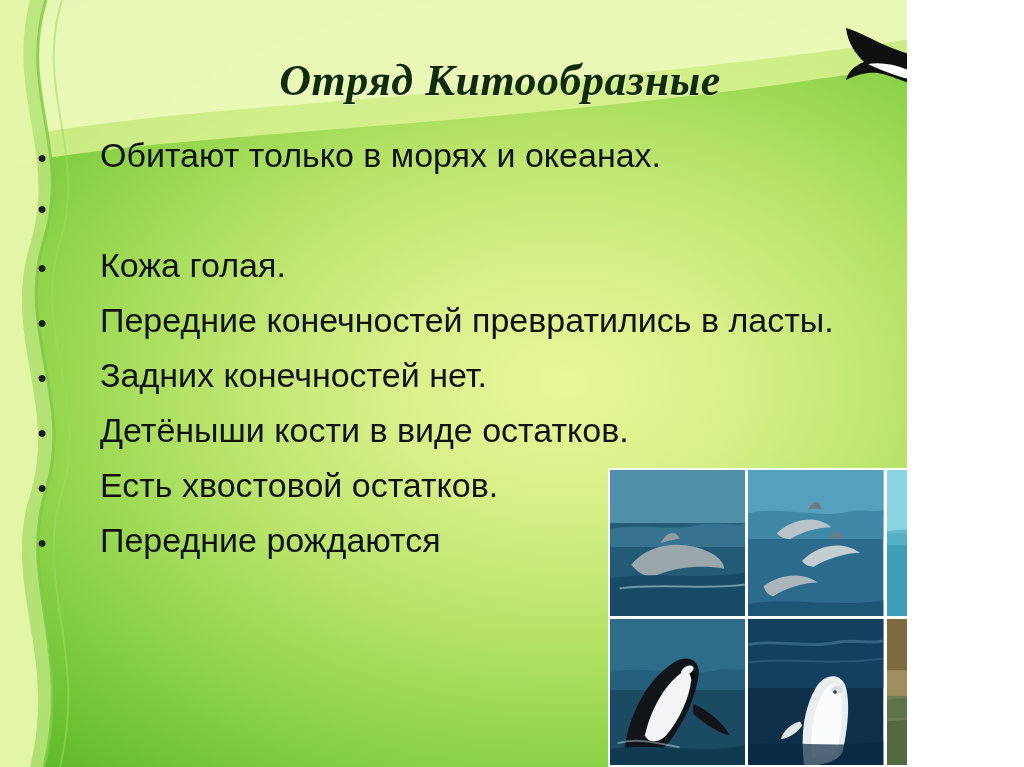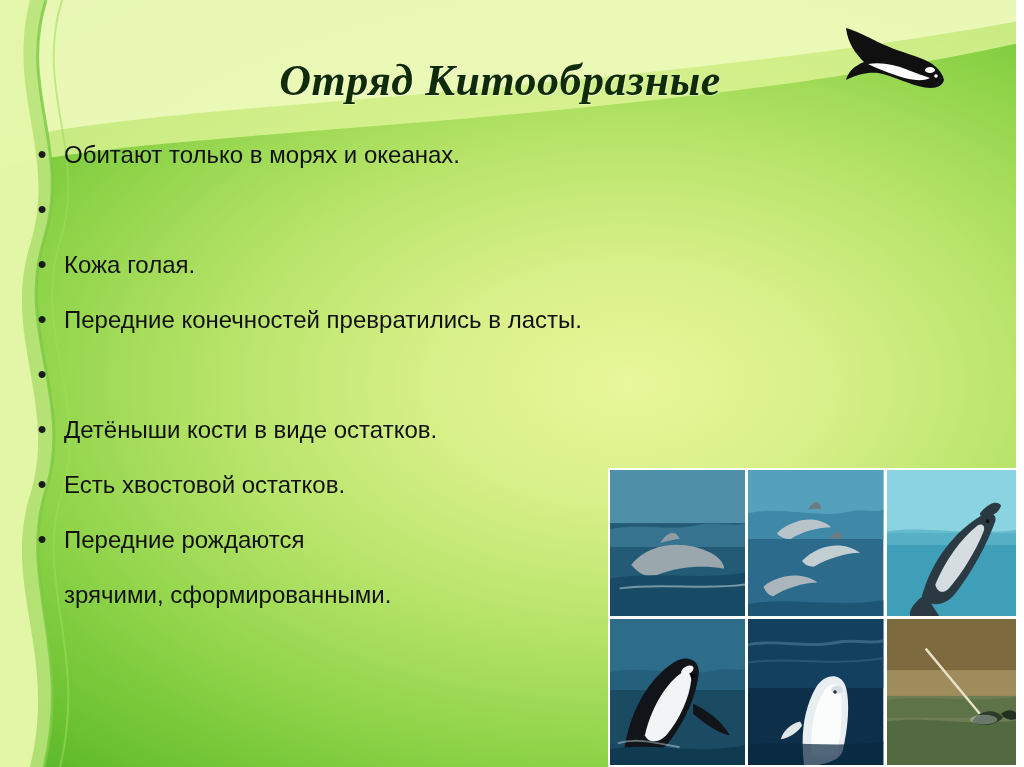--- a/index.html
+++ b/index.html
@@ -3,21 +3,21 @@
 <meta charset="utf-8">
 <style>
   * { box-sizing: border-box; margin: 0; padding: 0; }
   html, body {
     width: 1024px; height: 767px;
     font-family: "Liberation Sans", sans-serif;
     overflow: hidden;
   }
   .slide {
     position: relative;
-    width: 1016px; height: 767px;
+    width: 907px; height: 767px;
     background: radial-gradient(ellipse at 62% 50%, #e8f79a 0%, #d8f089 22%, #b8e46a 45%, #90d44a 68%, #6cc232 88%, #57b526 100%);
     overflow: hidden;
   }
   
   .wave-band {
     position: absolute;
     left: 0; top: 0;
     width: 120px; height: 767px;
     z-index: 2;
   }
@@ -62,24 +62,25 @@
   }
   .bullet-dot {
     width: 44px;
     flex: 0 0 44px;
     text-align: center;
     font-size: 26px;
     line-height: 32px;
     color: #1a1a1a;
   }
   .bullet-text {
-    font-size: 24px;
+    font-size: 34px;
     line-height: 34px;
     color: #111111;
     white-space: nowrap;
+    margin-left: 36px;
   }
   
   .photo-grid {
     position: absolute;
     left: 608px; top: 468px;
     width: 416px; height: 299px;
     display: grid;
     grid-template-columns: 1fr 1fr 1fr;
     grid-template-rows: 1fr 1fr;
     gap: 3px;
@@ -130,36 +131,33 @@
     <div class="bullet-row">
       <span class="bullet-dot">•</span>
       <span class="bullet-text">Кожа голая.</span>
     </div>
     <div class="bullet-row">
       <span class="bullet-dot">•</span>
       <span class="bullet-text">Передние конечностей превратились в ласты.</span>
     </div>
     <div class="bullet-row">
       <span class="bullet-dot">•</span>
+      <span class="bullet-text">Задних конечностей нет.</span>
     </div>
     <div class="bullet-row">
       <span class="bullet-dot">•</span>
       <span class="bullet-text">Детёныши кости в виде остатков.</span>
     </div>
     <div class="bullet-row">
       <span class="bullet-dot">•</span>
       <span class="bullet-text">Есть хвостовой остатков.</span>
     </div>
     <div class="bullet-row">
       <span class="bullet-dot">•</span>
       <span class="bullet-text">Передние рождаются</span>
-    </div>
-    <div class="bullet-row">
-      <span class="bullet-dot"></span>
-      <span class="bullet-text">зрячими, сформированными.</span>
     </div>
   </div>
 
   <div class="photo-grid">
 
     <div class="photo">
       <svg viewBox="0 0 140 148" preserveAspectRatio="none">
         <rect width="140" height="148" fill="#2f6a86"></rect>
         <rect y="0" width="140" height="54" fill="#4f90a8"></rect>
         <rect y="54" width="140" height="94" fill="#235b77"></rect>

